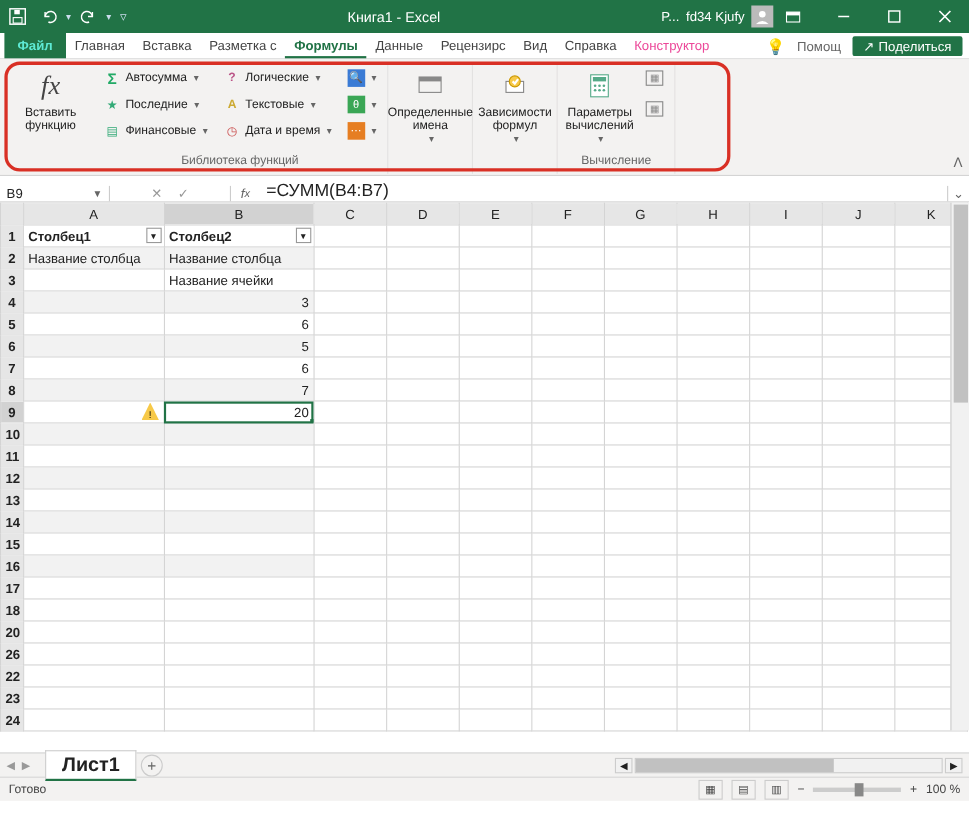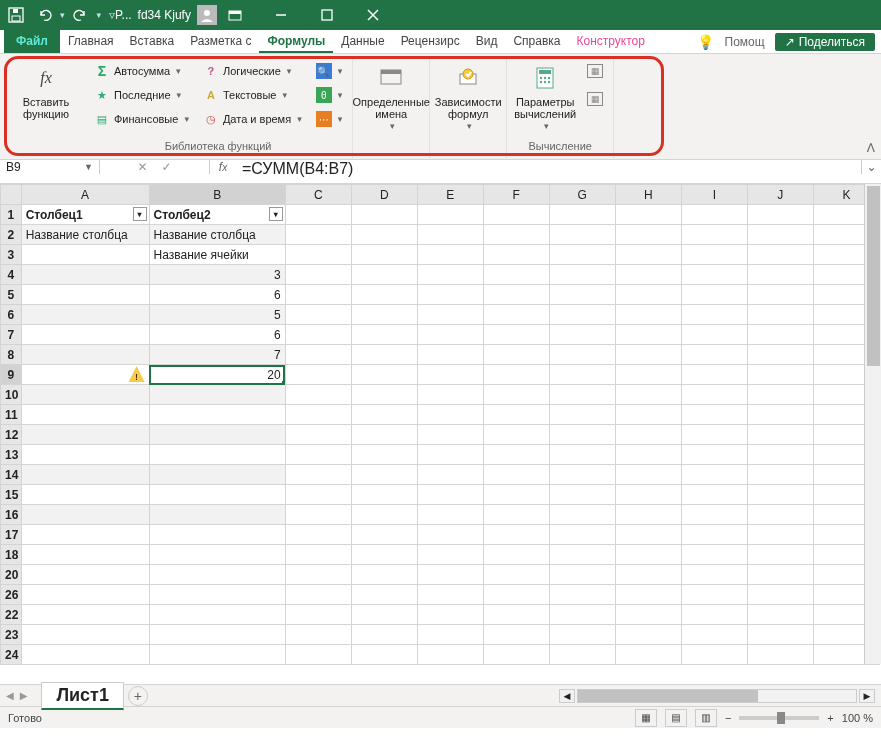--- a/index.html
+++ b/index.html
@@ -24,29 +24,29 @@
   .share { background: #217346; color: #fff; padding: 2px 10px; border-radius: 2px; display:flex; align-items:center; gap:4px; font-size:12px; }
 
   
   .ribbon { height: 106px; background: #f3f2f1; border-bottom: 1px solid #d4d4d4; display:flex; position:relative; padding: 4px 8px 0 8px; }
   .highlight-box { position:absolute; left:4px; top:2px; width:660px; height:100px; border:3px solid #d93025; border-radius:14px; pointer-events:none; }
   .ribbon-group { display:flex; flex-direction:column; align-items:center; padding: 2px 6px; border-right: 1px solid #e3e2e1; height: 100px; }
   .ribbon-group:last-child { border-right: none; }
   .group-content { flex:1; display:flex; align-items:flex-start; gap:6px; }
   .group-label { font-size: 11px; color: #666; height: 16px; }
   .big-btn { width: 64px; display:flex; flex-direction:column; align-items:center; gap:2px; font-size: 11px; text-align:center; line-height:1.1; padding-top:2px; }
-  .big-btn .ico { width:32px; height:32px; display:flex; align-items:center; justify-content:center; font-size:16px; }
+  .big-btn .ico { width:32px; height:32px; display:flex; align-items:center; justify-content:center; font-size:24px; }
   .small-btns { display:flex; flex-direction:column; gap:2px; }
   .small-btn { display:flex; align-items:center; gap:4px; font-size:11px; height:22px; padding: 0 4px; white-space:nowrap; }
   .small-btn .ico { width:16px; height:16px; display:inline-flex; align-items:center; justify-content:center; }
   .chev { font-size: 9px; color:#666; margin-left:2px; }
   .ribbon-collapse { position:absolute; right:6px; bottom:4px; font-size:12px; color:#666; }
 
   
-  .fx-bar { height: 24px; border-bottom: 1px solid #d4d4d4; display:flex; align-items:flex-start; background:#fff; }
+  .fx-bar { height: 24px; border-bottom: 1px solid #d4d4d4; display:flex; align-items:flex-end; background:#fff; }
   .namebox { width: 100px; border-right: 1px solid #ccc; display:flex; align-items:center; padding: 0 6px; position:relative; }
   .namebox .dd { margin-left:auto; color:#666; font-size:9px; }
   .fx-ctrl { width: 110px; display:flex; align-items:center; justify-content:center; gap:14px; border-right:1px solid #ccc; color:#999; }
   .fx-label { width: 26px; display:flex; align-items:center; justify-content:center; font-style:italic; color:#666; }
   .formula-input { flex:1; display:flex; align-items:center; padding: 0 6px; font-size:16px; }
   .fx-expand { width:20px; display:flex; align-items:center; justify-content:center; color:#666; border-left:1px solid #ccc;}
 
   
   .grid-area { position:relative; height: 500px; overflow:hidden; }
   table.sheet { border-collapse: collapse; table-layout: fixed; width: 880px; }
@@ -109,20 +109,21 @@
     <span style="color:#cde;font-size:9px">▾</span>
     <div class="sq">
         <svg width="16" height="16" viewBox="0 0 16 16">
           <path d="M11 8 A5 5 0 1 0 8 13" fill="none" stroke="#fff" stroke-width="1.3"></path>
           <path d="M11 4 L11 8 L7 8" fill="none" stroke="#fff" stroke-width="1.3"></path>
         </svg>
       </div>
     <span style="color:#cde;font-size:9px">▾</span>
     <span style="color:#cde;font-size:12px;margin-left:4px">▿</span>
   </div>
+  <div class="title">Книга1 - Excel</div>
   <div class="user-area">
     <span>P...</span>
     <span>fd34 Kjufy</span>
     <span style="width:20px;height:20px;background:#bbb;display:inline-flex;align-items:center;justify-content:center;">
       <svg width="14" height="14" viewBox="0 0 14 14">
           <circle cx="7" cy="5" r="3" fill="#fff"></circle>
           <path d="M1 14 Q7 8 13 14" fill="#fff"></path>
         </svg>
     </span>
   </div>

